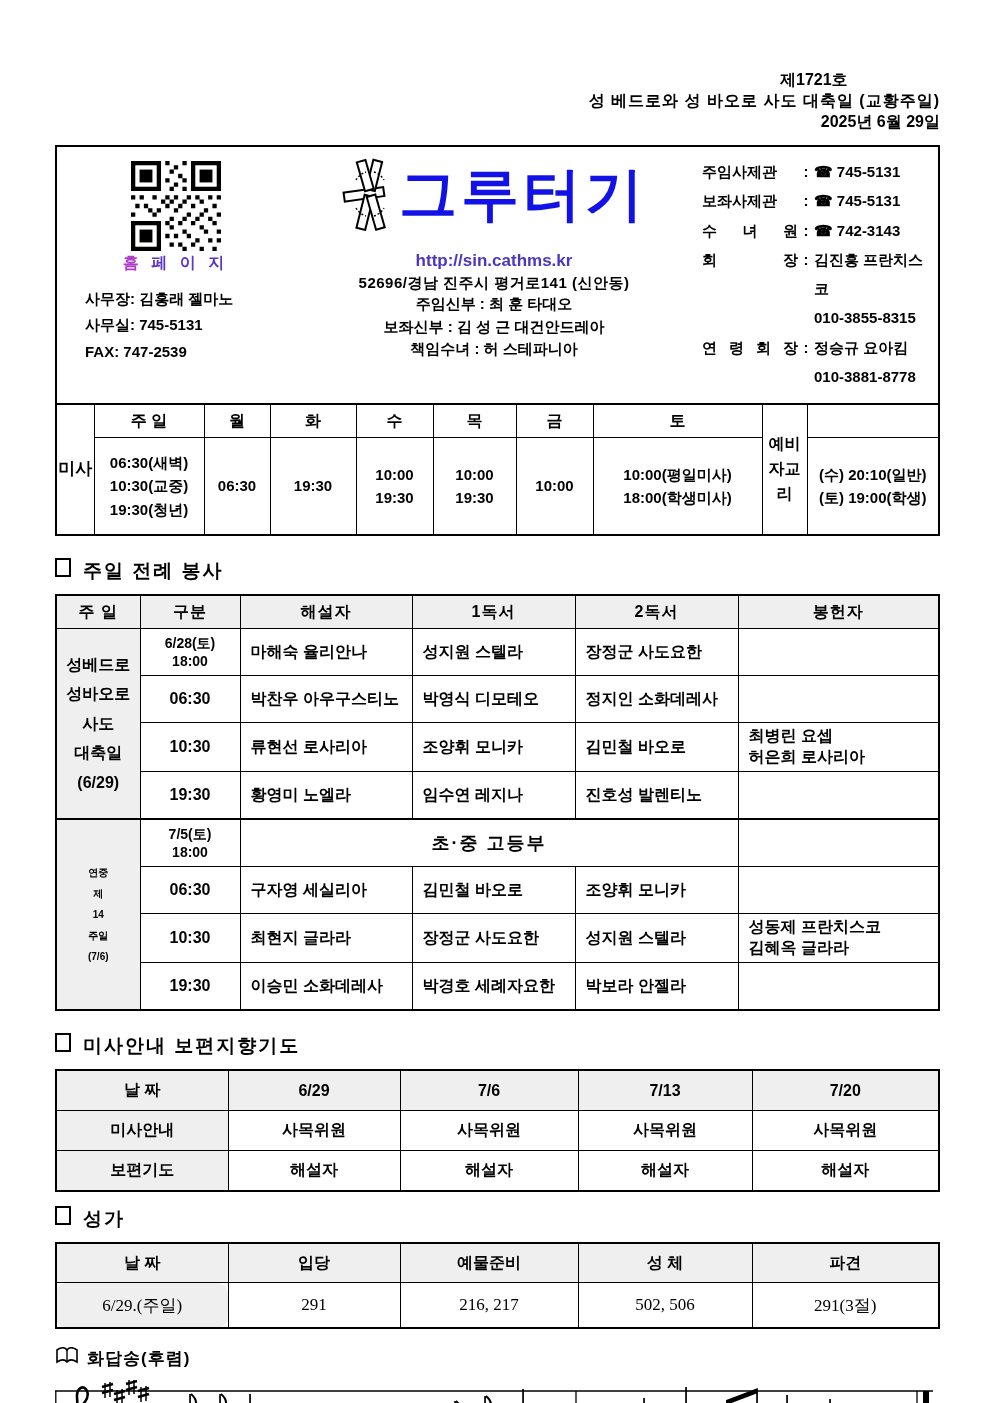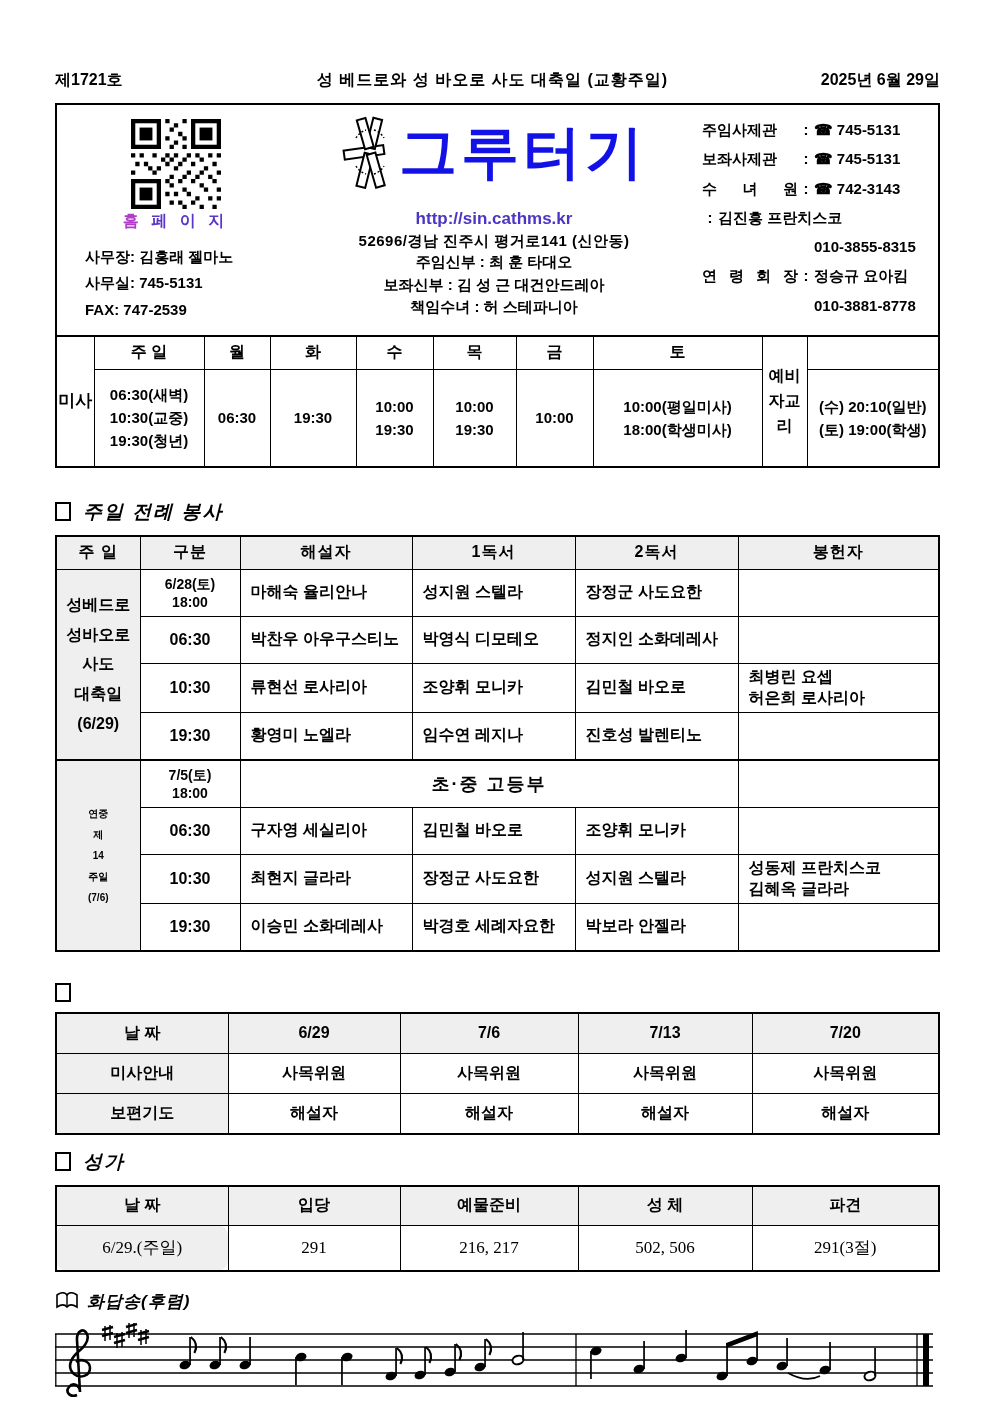--- a/index.html
+++ b/index.html
@@ -1,19 +1,19 @@
 <!DOCTYPE html>
 <html><head>
 <meta charset="utf-8">
 <style>
   html,body{margin:0;padding:0;background:#fff;}
   body{width:992px;height:1403px;position:relative;font-family:"Liberation Sans",sans-serif;font-weight:700;color:#000;}
   .content{position:absolute;left:55px;top:70px;width:885px;}
   
-  .topline{display:flex;align-items:flex-end;font-size:16px;margin-bottom:12px;}
+  .topline{display:flex;align-items:flex-end;font-size:16px;margin-bottom:12px;flex-direction:column;}
   .topline .issue{width:160px;text-align:left;}
   .topline .title{flex:1;text-align:center;letter-spacing:1px;}
   .topline .date{width:170px;text-align:right;}
   
   .info-box{border:2px solid #000;display:flex;padding:10px 0 12px;}
   .mb-left{width:237px;text-align:center;}
   .qr{margin:4px auto 2px;display:block;}
   .homepage{font-size:16px;letter-spacing:4px;margin-bottom:12px;}
   .hp1{color:#b03cc8;}
   .hp2{color:#5a35c8;}
@@ -36,21 +36,21 @@
   td,th{padding:3px 4px;text-align:center;vertical-align:middle;}
   .pre{white-space:pre-line;}
   .shade{background:#efefef;}
   
   .mass-table{margin-top:-2px;font-size:15px;}
   .mass-table th{font-size:16px;height:26px;}
   .mass-table td{height:90px;line-height:1.55;}
   .vert{word-break:break-all;line-height:1.6;padding:2px 1px;font-size:16px;}
   .mass-label{font-size:17px;line-height:2.0;}
   
-  .section-title{display:flex;align-items:center;font-size:19px;margin:31px 0 10px;letter-spacing:2px;font-style:italic;}
+  .section-title{display:flex;font-size:19px;margin:22px 0 10px;letter-spacing:2px;}
   .sq{width:12px;height:15px;border:2px solid #000;margin-right:12px;display:inline-block;}
   .book{margin-right:8px;}
   
   .lit-table{font-size:16px;}
   .lit-table th{height:26px;letter-spacing:1px;}
   .lit-table td{height:40px;}
   .lit-table .namecell{text-align:left;padding-left:10px;}
   .lit-table .grp1{line-height:1.85;font-size:16px;}
   .lit-table .grp2{line-height:2.1;font-size:10px;}
   .lit-table .time2{font-size:14px;line-height:1.3;}
@@ -133,20 +133,21 @@
           <span class="c-label">보좌사제관</span>
           <span class="c-colon">:</span>
           <span>☎  745-5131</span>
         </div>
       <div class="c-line">
           <span class="c-label">수 녀 원</span>
           <span class="c-colon">:</span>
           <span>☎  742-3143</span>
         </div>
       <div class="c-line">
+          <span class="c-label">회 장</span>
           <span class="c-colon">:</span>
           <span>김진흥 프란치스코</span>
         </div>
       <div class="c-line c-cont">
           <span>010-3855-8315</span>
         </div>
       <div class="c-line">
           <span class="c-label">연 령 회 장</span>
           <span class="c-colon">:</span>
           <span>정승규 요아킴</span>
@@ -290,20 +291,21 @@
       <td class="namecell">이승민 소화데레사</td>
       <td class="namecell">박경호 세례자요한</td>
       <td class="namecell">박보라 안젤라</td>
       <td class="namecell"></td>
     </tr>
   </tbody>
     </table>
 
   <div class="section-title">
     <span class="sq"></span>
+    <span>미사안내 보편지향기도</span>
   </div>
   <table class="guide-table">
     <colgroup>
       <col style="width:172px">
         <col style="width:172px">
         <col style="width:178px">
         <col style="width:174px">
         <col>
     </colgroup>
     <tbody>

